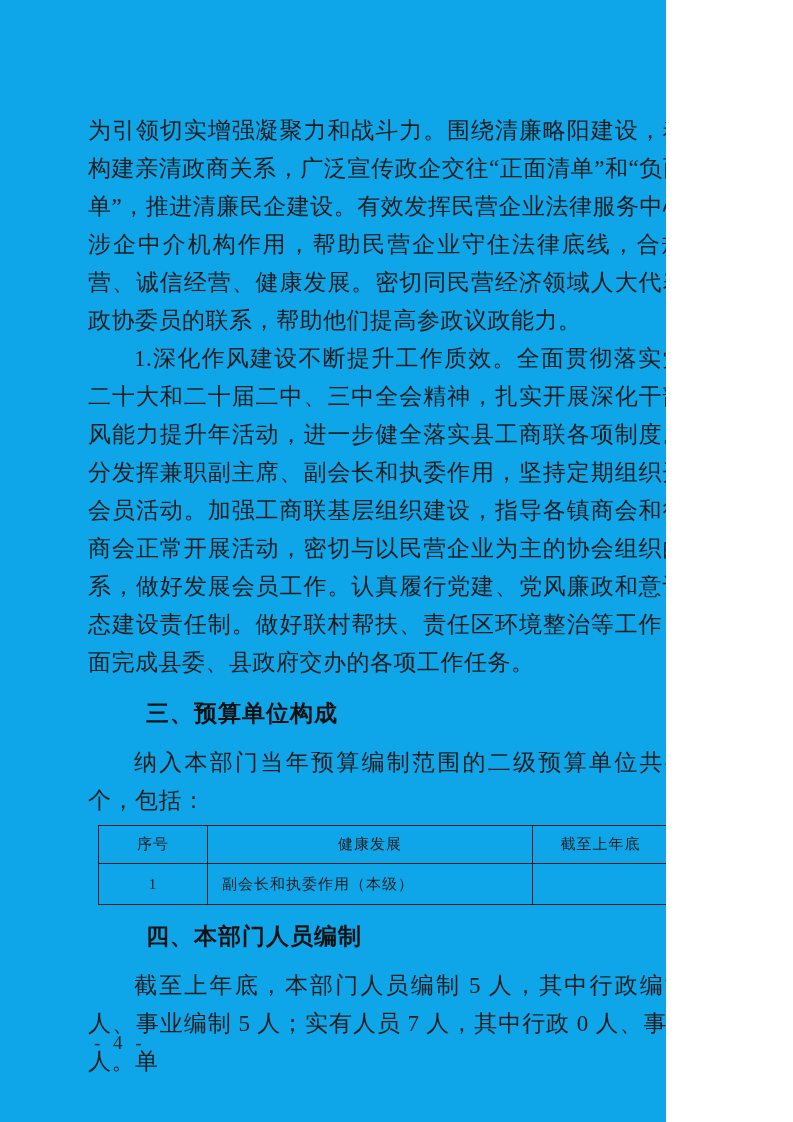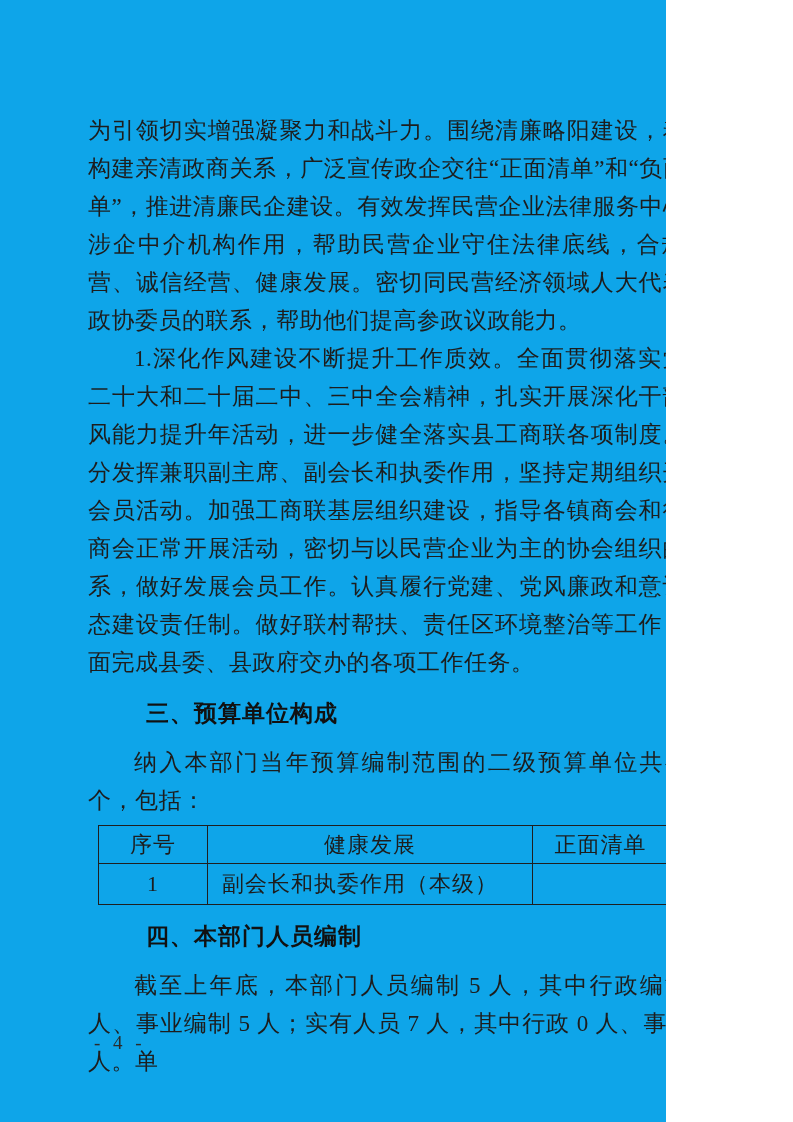--- a/index.html
+++ b/index.html
@@ -47,21 +47,21 @@
     table-layout: fixed;
     width: 570px;
     margin: 5px 0 6px 10px;
   }
   table.units col.c1 { width: 109px; }
   table.units col.c2 { width: 325px; }
   table.units col.c3 { width: 136px; }
   table.units th, table.units td {
     border: 1.5px solid #1f1f1f;
     font-weight: normal;
-    font-size: 22px;
+    font-size: 15px;
     color: #1d1d1d;
     padding: 0;
     vertical-align: middle;
     text-align: center;
     letter-spacing: 1px;
     margin-left: 16px;
   }
   table.units th { height: 37px; }
   table.units td { height: 40px; }
   table.units td.cell-left {
@@ -95,21 +95,21 @@
     <table class="units">
       <colgroup>
         <col class="c1">
           <col class="c2">
           <col class="c3">
       </colgroup>
       <thead>
         <tr>
           <th>序号</th>
           <th>健康发展</th>
-          <th>正面清单</th>
+          <th>截至上年底</th>
         </tr>
       </thead>
       <tbody>
         <tr>
           <td>1</td>
           <td class="cell-left">副会长和执委作用（本级）</td>
           <td></td>
         </tr>
       </tbody>
     </table>

